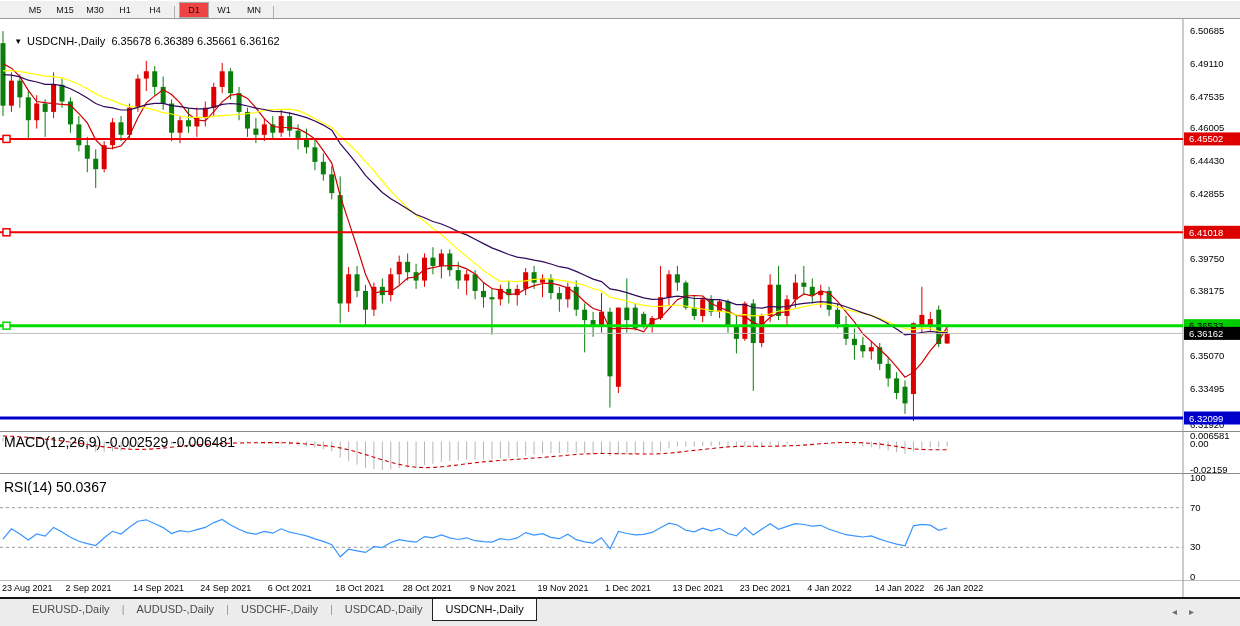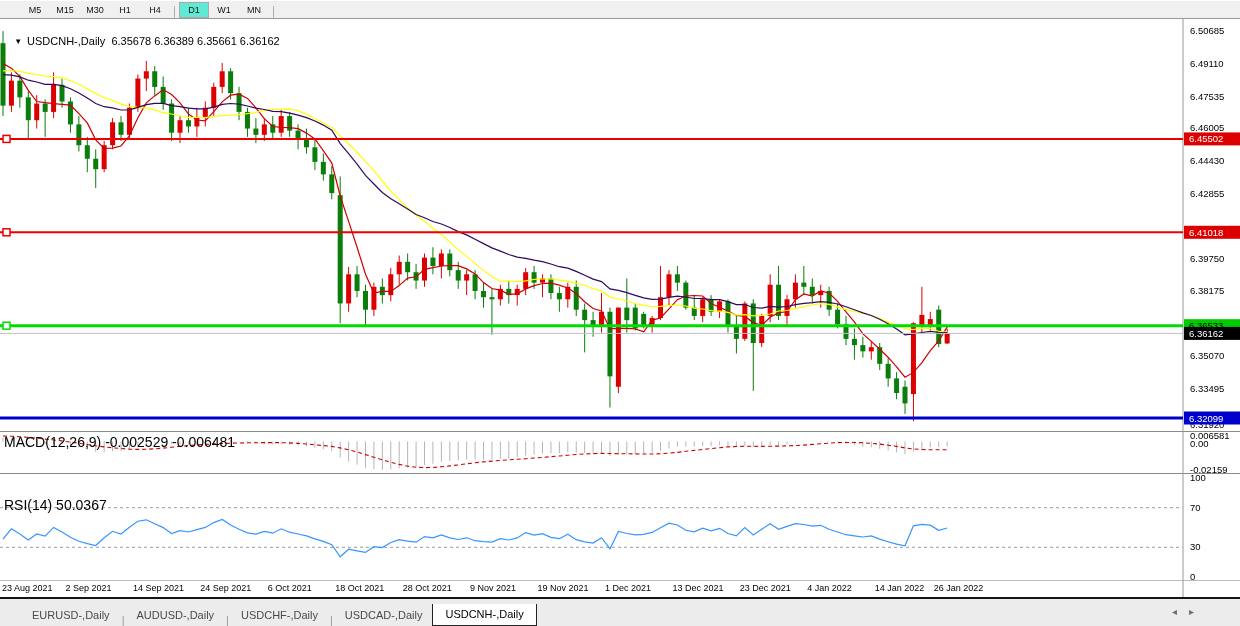--- a/index.html
+++ b/index.html
@@ -5,32 +5,32 @@
   html,body{margin:0;padding:0;}
   body{width:1240px;height:626px;position:relative;background:#fff;overflow:hidden;
        font-family:"Liberation Sans",sans-serif;color:#000;}
   #chart-svg{position:absolute;left:0;top:0;z-index:1;}
   
   .toolbar{position:absolute;left:0;top:1px;width:1240px;height:18px;background:#f0f0f0;
            border-bottom:1px solid #9a9a9a;z-index:5;box-sizing:border-box;padding-left:20px;
            display:flex;align-items:flex-end;}
   .tf{display:inline-block;min-width:22px;text-align:center;font-size:9px;line-height:12px;
       padding:2px 4px;color:#111;cursor:default;}
-  .tf-active{background:#5eead4;border:1px solid #aaa;padding:1px 3px;}
+  .tf-active{background:#ef4444;border:1px solid #aaa;padding:1px 3px;}
   .tf-sep{display:inline-block;width:1px;height:12px;background:#b0b0b0;margin:0 4px;}
   
   .chart-title{position:absolute;left:8px;top:23px;font-size:11px;z-index:4;white-space:pre;}
   .chart-title .tri{font-size:8px;margin-right:5px;position:relative;top:-1px;}
   .ind-label{position:absolute;left:4px;font-size:14px;z-index:4;white-space:pre;}
   #macd-label{top:434px;}
-  #rsi-label{top:497px;text-align:right;}
+  #rsi-label{top:479px;text-align:right;}
   
   .tabbar{position:absolute;left:0;top:597px;width:1240px;height:29px;background:#ececec;
           border-top:2px solid #151515;box-sizing:border-box;z-index:5;
-          display:flex;align-items:flex-end;padding-left:22px;}
+          display:flex;align-items:flex-start;padding-left:22px;}
   .tab{font-size:11px;color:#4a4a4a;padding:4px 10px 5px;cursor:default;white-space:nowrap;}
   .tab-active{background:#fff;color:#000;border:1px solid #222;border-top:none;padding:4px 12px 5px;}
   .tab-sep{color:#9a9a9a;font-size:11px;padding:4px 2px 0;}
   .tab-arrows{position:absolute;right:34px;top:7px;font-size:10px;color:#707070;letter-spacing:12px;}
   .tab-arrows span{cursor:default;}
 </style>
 </head>
 <body>
 
 <svg id="chart-svg" width="1240" height="626" viewBox="0 0 1240 626">

